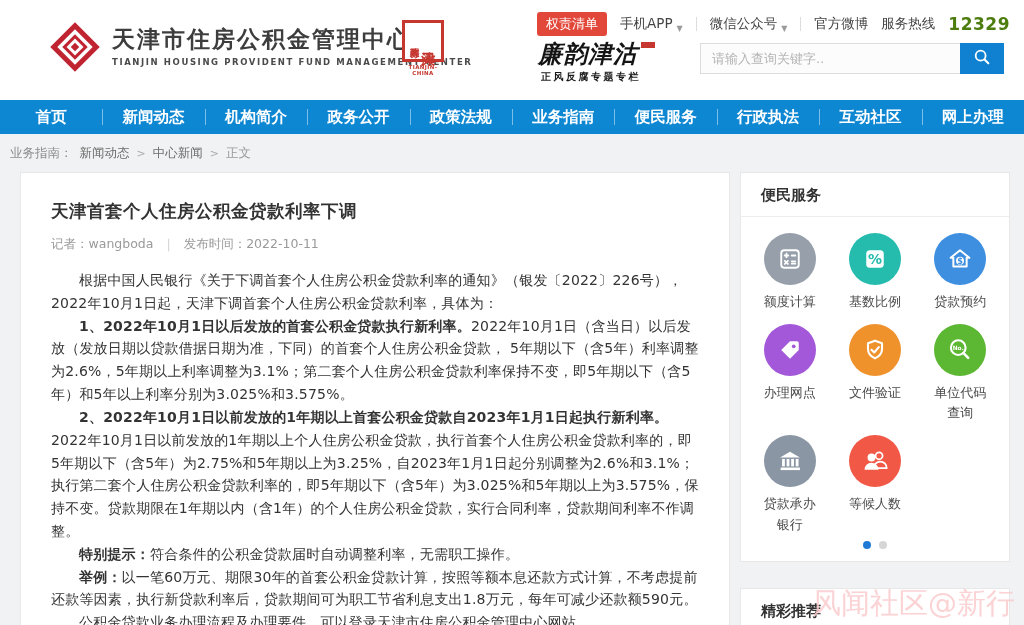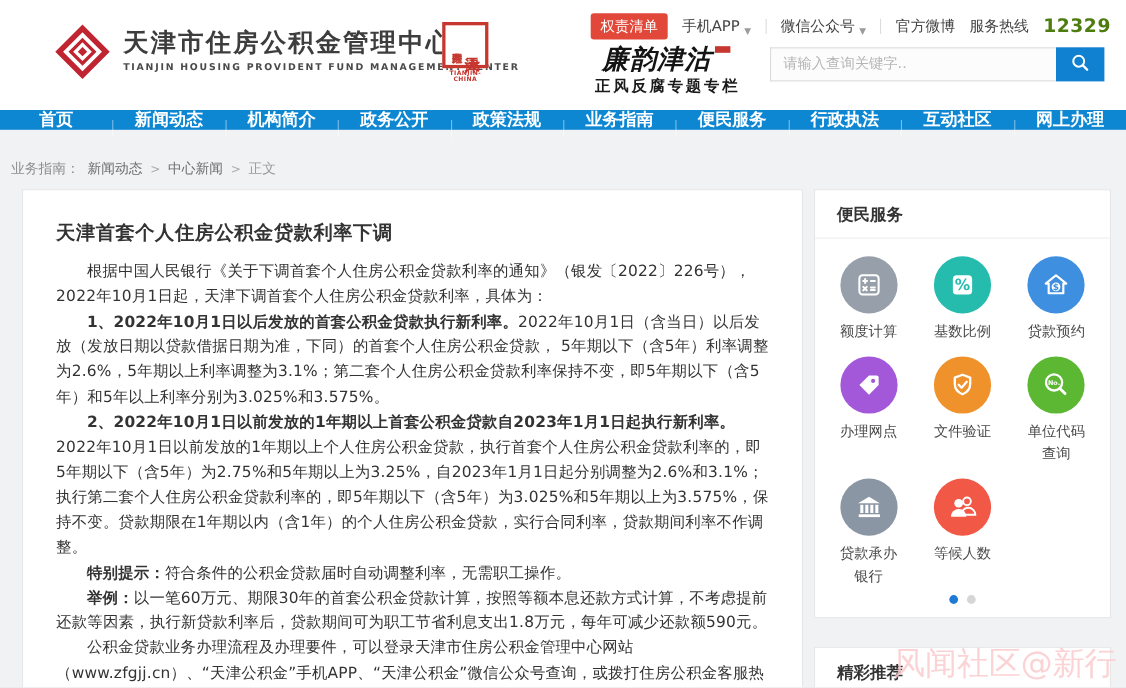--- a/index.html
+++ b/index.html
@@ -28,33 +28,33 @@
   .caret{font-size:8px;color:#9b9b9b;margin-left:4px;}
   .vsep{width:1px;height:14px;background:#ddd;}
   .hotline{color:#4d7c0f;font-weight:bold;font-size:17px;letter-spacing:.5px;}
 
   .campaign{position:absolute;left:538px;top:42px;}
   .campaign-row{display:flex;align-items:flex-start;gap:3px;justify-content:center;}
   .calligraphy{font-family:"DejaVu Serif","Liberation Serif",serif;font-size:24px;font-weight:bold;
                color:#141414;font-style:italic;letter-spacing:1px;line-height:1;}
   .mini-seal{background:#c5372f;color:#fff;font-size:7.5px;font-weight:bold;line-height:1;
              writing-mode:vertical-rl;padding:2px 3px;letter-spacing:1px;}
-  .campaign-cap{font-family:"DejaVu Serif","Liberation Serif",serif;font-size:14px;font-weight:bold;
+  .campaign-cap{font-family:"DejaVu Serif","Liberation Serif",serif;font-size:10px;font-weight:bold;
                 color:#1a1a1a;letter-spacing:2.5px;margin-top:4px;margin-left:3px;}
 
   .search{position:absolute;left:700px;top:43px;display:flex;}
   .search input{width:260px;height:31px;box-sizing:border-box;border:1px solid #dcdcdc;border-right:none;
                 padding:0 11px;font-size:13px;color:#555;background:#fcfcfc;outline:none;
                 font-family:inherit;}
   .search input::placeholder{color:#b5b5b5;}
   .search button{width:44px;height:31px;background:#1080d0;border:none;cursor:pointer;
                  display:flex;align-items:center;justify-content:center;padding:0;}
 
   
-  .nav{position:absolute;top:100px;left:0;width:1024px;height:18px;background:#0e87d3;display:flex;}
+  .nav{position:absolute;top:100px;left:0;width:1024px;height:34px;background:#0e87d3;display:flex;}
   .nav-item{flex:1;display:flex;align-items:center;justify-content:center;color:#fff;
             font-size:15.5px;font-weight:600;text-decoration:none;position:relative;cursor:pointer;}
   .nav-item + .nav-item::before{content:"";position:absolute;left:0;top:9px;height:16px;width:1px;
             background:rgba(255,255,255,.45);}
 
   
   .breadcrumb{position:absolute;top:134px;left:0;width:1024px;height:38px;display:flex;align-items:center;
               gap:7px;padding-left:10px;box-sizing:border-box;font-size:12.5px;color:#8d8d8d;}
   .crumb{color:#6c6c6c;text-decoration:none;cursor:pointer;}
   .crumb-sep{color:#aaa;font-size:11px;}
@@ -172,20 +172,23 @@
     <span>业务指南：</span>
     <a class="crumb">新闻动态</a>
     <span class="crumb-sep">&gt;</span>
     <a class="crumb">中心新闻</a>
     <span class="crumb-sep">&gt;</span>
     <span class="crumb-cur">正文</span>
   </div>
 
   <div class="article">
     <h1>天津首套个人住房公积金贷款利率下调</h1>
+    <div class="meta">
+      <span>记者：</span><span>wangboda</span><span class="div">｜</span><span>发布时间：</span><span>2022-10-11</span>
+    </div>
     <div class="body">
       <p><b></b><span>根据中国人民银行《关于下调首套个人住房公积金贷款利率的通知》（银发〔2022〕226号），2022年10月1日起，天津下调首套个人住房公积金贷款利率，具体为：</span></p>
       <p><b>1、2022年10月1日以后发放的首套公积金贷款执行新利率。</b><span>2022年10月1日（含当日）以后发放（发放日期以贷款借据日期为准，下同）的首套个人住房公积金贷款， 5年期以下（含5年）利率调整为2.6%，5年期以上利率调整为3.1%；第二套个人住房公积金贷款利率保持不变，即5年期以下（含5年）和5年以上利率分别为3.025%和3.575%。</span></p>
       <p><b>2、2022年10月1日以前发放的1年期以上首套公积金贷款自2023年1月1日起执行新利率。</b><span>2022年10月1日以前发放的1年期以上个人住房公积金贷款，执行首套个人住房公积金贷款利率的，即5年期以下（含5年）为2.75%和5年期以上为3.25%，自2023年1月1日起分别调整为2.6%和3.1%；执行第二套个人住房公积金贷款利率的，即5年期以下（含5年）为3.025%和5年期以上为3.575%，保持不变。贷款期限在1年期以内（含1年）的个人住房公积金贷款，实行合同利率，贷款期间利率不作调整。</span></p>
       <p><b>特别提示：</b><span>符合条件的公积金贷款届时自动调整利率，无需职工操作。</span></p>
       <p><b>举例：</b><span>以一笔60万元、期限30年的首套公积金贷款计算，按照等额本息还款方式计算，不考虑提前还款等因素，执行新贷款利率后，贷款期间可为职工节省利息支出1.8万元，每年可减少还款额590元。</span></p>
       <p><b></b><span>公积金贷款业务办理流程及办理要件，可以登录天津市住房公积金管理中心网站（www.zfgjj.cn）、“天津公积金”手机APP、“天津公积金”微信公众号查询，或拨打住房公积金客服热线12329咨询。</span></p>
     </div>
   </div>
 

